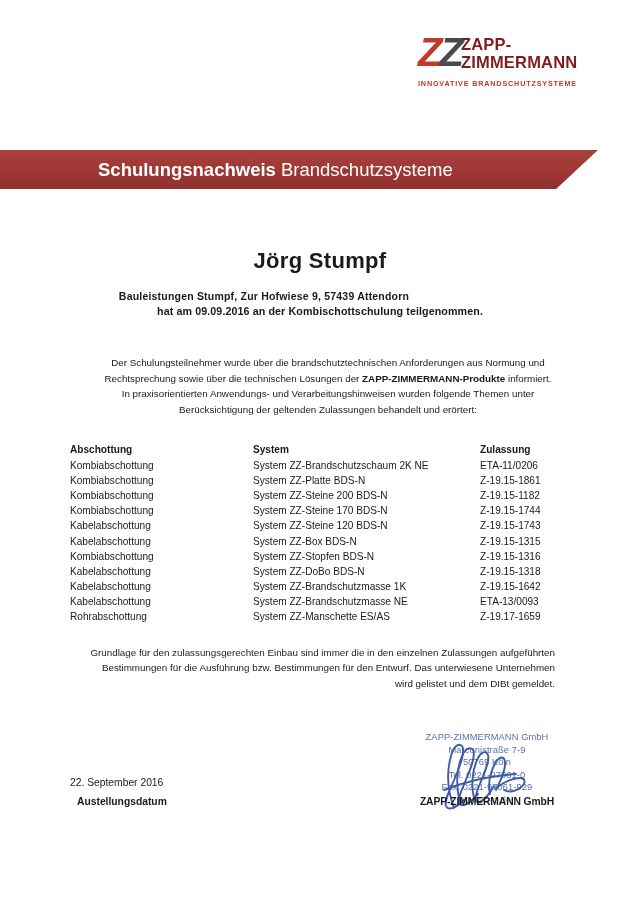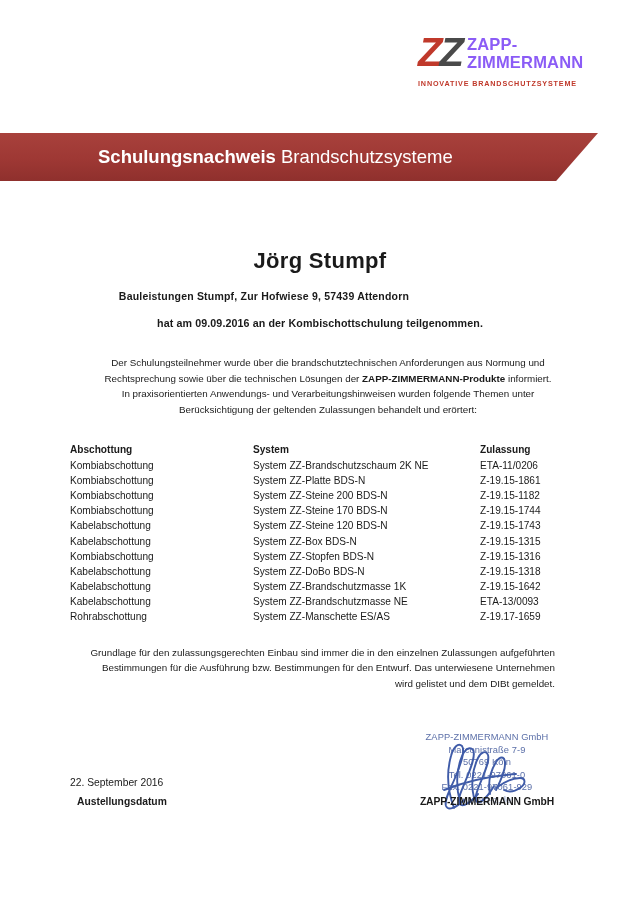--- a/index.html
+++ b/index.html
@@ -10,44 +10,44 @@
     color: #1a1a1a;
     overflow: hidden;
   }
   .page { position: relative; width: 640px; height: 912px; background: #fff; }
 
   
   .logo-block {
     position: absolute; left: 418px; top: 34px;
     width: 170px; height: 66px;
   }
-  .logo-row { display: flex; align-items: flex-start; gap: 6px; }
+  .logo-row { display: flex; align-items: flex-start; gap: 0; }
   .zz-mark {
     font-family: "Liberation Sans", sans-serif;
     font-weight: bold; font-size: 40px; line-height: 36px;
     letter-spacing: -3px; font-style: italic;
   }
   .zz-red { color: #c0392b; }
   .zz-gray { color: #4a4a4a; }
   .zz-name {
     font-family: "Liberation Sans", sans-serif;
     font-weight: bold; font-size: 16.5px; line-height: 17.5px;
-    color: #8b5cf6; letter-spacing: 0.2px; padding-top: 2px;
+    color: #7f1d1d; letter-spacing: 0.2px; padding-top: 2px;
   }
   .zz-tagline {
     margin-top: 8px; margin-left: 0px;
     font-size: 7.2px; letter-spacing: 0.85px;
     color: #c0392b; font-weight: bold;
     white-space: nowrap;
   }
 
   
   .banner {
-    position: absolute; left: 0; top: 133px;
-    width: 598px; height: 48px;
+    position: absolute; left: 0; top: 150px;
+    width: 598px; height: 39px;
     background: linear-gradient(180deg,#a8413c 0%, #9e3834 55%, #8f302d 100%);
     clip-path: polygon(0 0, 100% 0, 93% 100%, 0 100%);
     display: flex; align-items: center;
   }
   .banner-text {
     margin-left: 98px;
     font-size: 18.5px; color: #ffffff; white-space: nowrap;
   }
   .banner-text b { font-weight: bold; }
   .banner-text span { font-weight: normal; }
@@ -57,21 +57,21 @@
     position: absolute; left: 0; top: 248px; width: 640px;
     text-align: center; font-size: 22px; font-weight: bold;
     letter-spacing: 0.3px;
   }
   .recipient-addr {
     position: absolute; left: 0; top: 290px; width: 528px;
     text-align: center; font-size: 10.5px; font-weight: bold;
     letter-spacing: 0.2px;
   }
   .attend-line {
-    position: absolute; left: 0; top: 317px; width: 640px;
+    position: absolute; left: 0; top: 305px; width: 640px;
     text-align: center; font-size: 10.7px; font-weight: bold;
     letter-spacing: 0.1px;
   }
   .intro-para {
     position: absolute; left: 95px; top: 355px; width: 450px;
     text-align: center; font-size: 9.8px; line-height: 15.6px; margin-left: 8px;
   }
   .intro-para b { font-weight: bold; }
 
   

